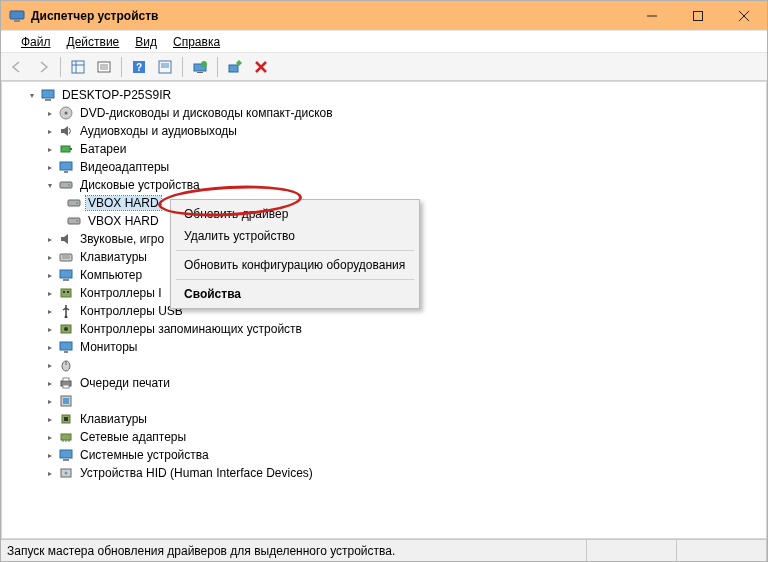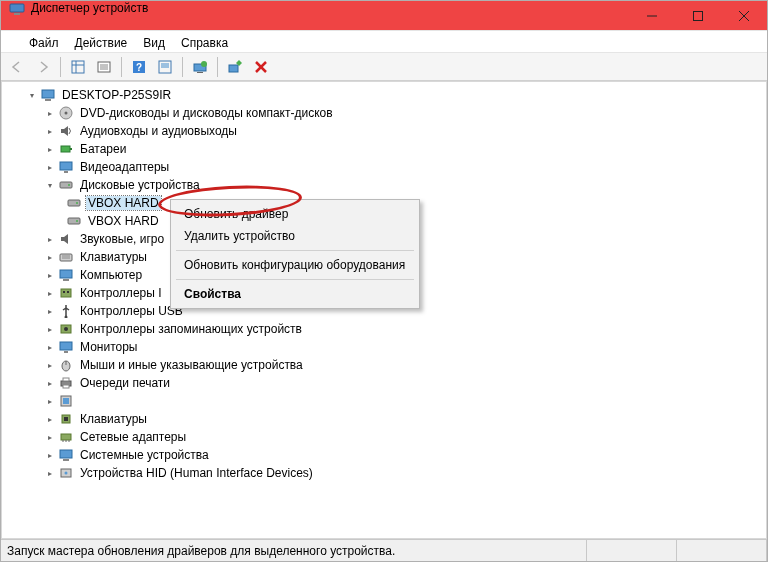--- a/index.html
+++ b/index.html
@@ -18,44 +18,46 @@
     border: 1px solid #b0b0b0;
     width: 768px;
     height: 562px;
     display: flex;
     flex-direction: column;
     background: #fff;
   }
   .titlebar {
     height: 30px;
     display: flex;
-    align-items: flex-start;
+    align-items: center;
     padding-left: 8px;
-    background: #ef4444;
+    background: #fdba74;
     border-bottom: 1px solid #e5e5e5;
+    font-weight: bold;
   }
   .titlebar .app-icon {
     width: 16px; height: 16px; margin-right: 6px;
   }
   .title-text { flex: 1; font-size: 12px; }
   .winbtns { display: flex; height: 100%; }
   .winbtn {
     width: 46px; height: 30px;
     display: flex; align-items: center; justify-content: center;
     font-family: "Segoe UI Symbol", sans-serif;
     font-size: 10px;
     color: #222;
   }
   .menubar {
     height: 22px;
     display: flex;
-    align-items: flex-end;
-    padding-left: 20px;
+    align-items: center;
+    padding-left: 12px;
     font-size: 12px;
     border-bottom: 1px solid #e5e5e5;
+    text-decoration: underline;
   }
   .menuitem { padding: 2px 8px; }
   .toolbar {
     height: 28px;
     display: flex;
     align-items: center;
     padding: 2px 4px;
     gap: 2px;
     border-bottom: 1px solid #d0d0d0;
     background: #f5f5f5;
@@ -404,21 +406,20 @@
     </div>
 
     <div class="node indent-2">
       <span class="expander">▸</span>
       <span class="dev-icon">
           <svg width="14" height="14">
             <ellipse cx="7" cy="8" rx="4" ry="5" fill="#d0d0d0" stroke="#666"></ellipse>
             <line x1="7" y1="3" x2="7" y2="7" stroke="#666"></line>
           </svg>
         </span>
-      <span class="label-text">Мыши и иные указывающие устройства</span>
     </div>
 
     <div class="node indent-2">
       <span class="expander">▸</span>
       <span class="dev-icon">
           <svg width="14" height="14">
             <rect x="2" y="5" width="10" height="5" fill="#888" stroke="#555"></rect>
             <rect x="4" y="2" width="6" height="3" fill="#fff" stroke="#888"></rect>
             <rect x="4" y="9" width="6" height="3" fill="#fff" stroke="#888"></rect>
           </svg>

